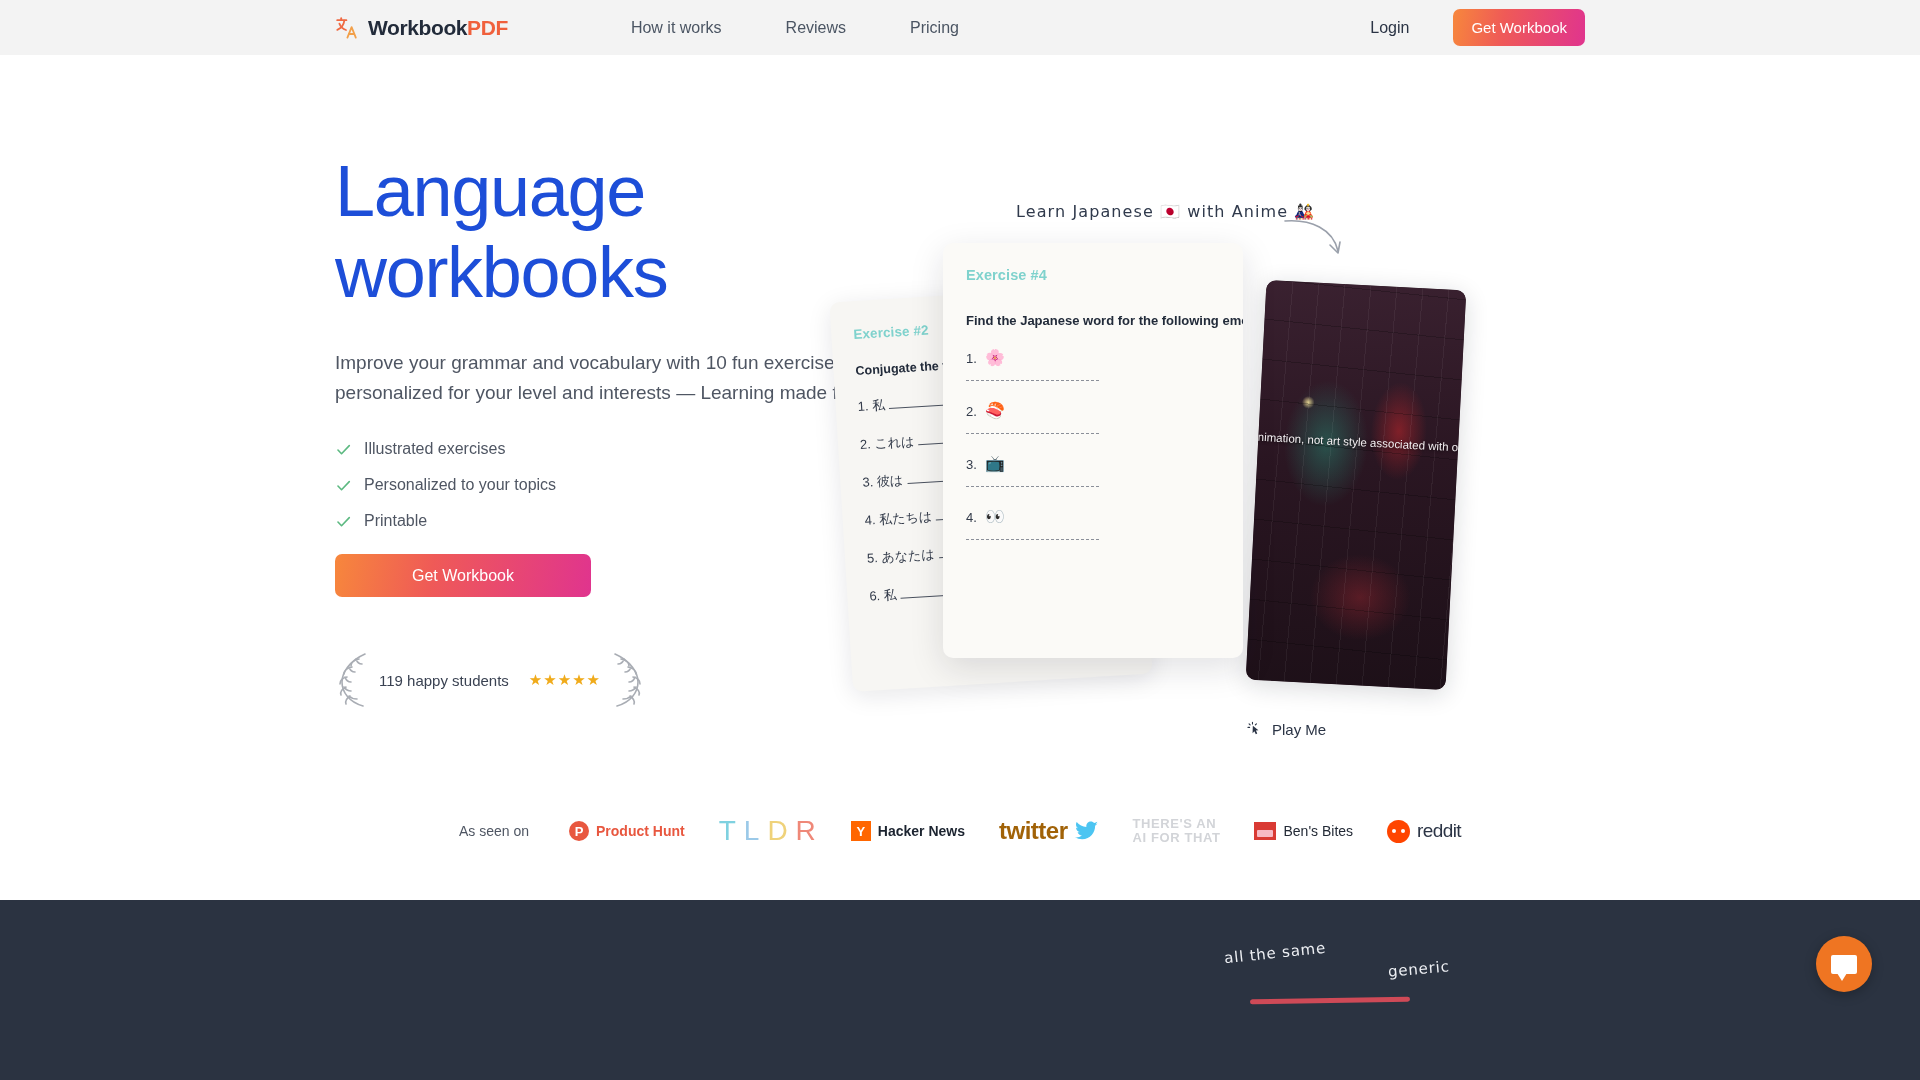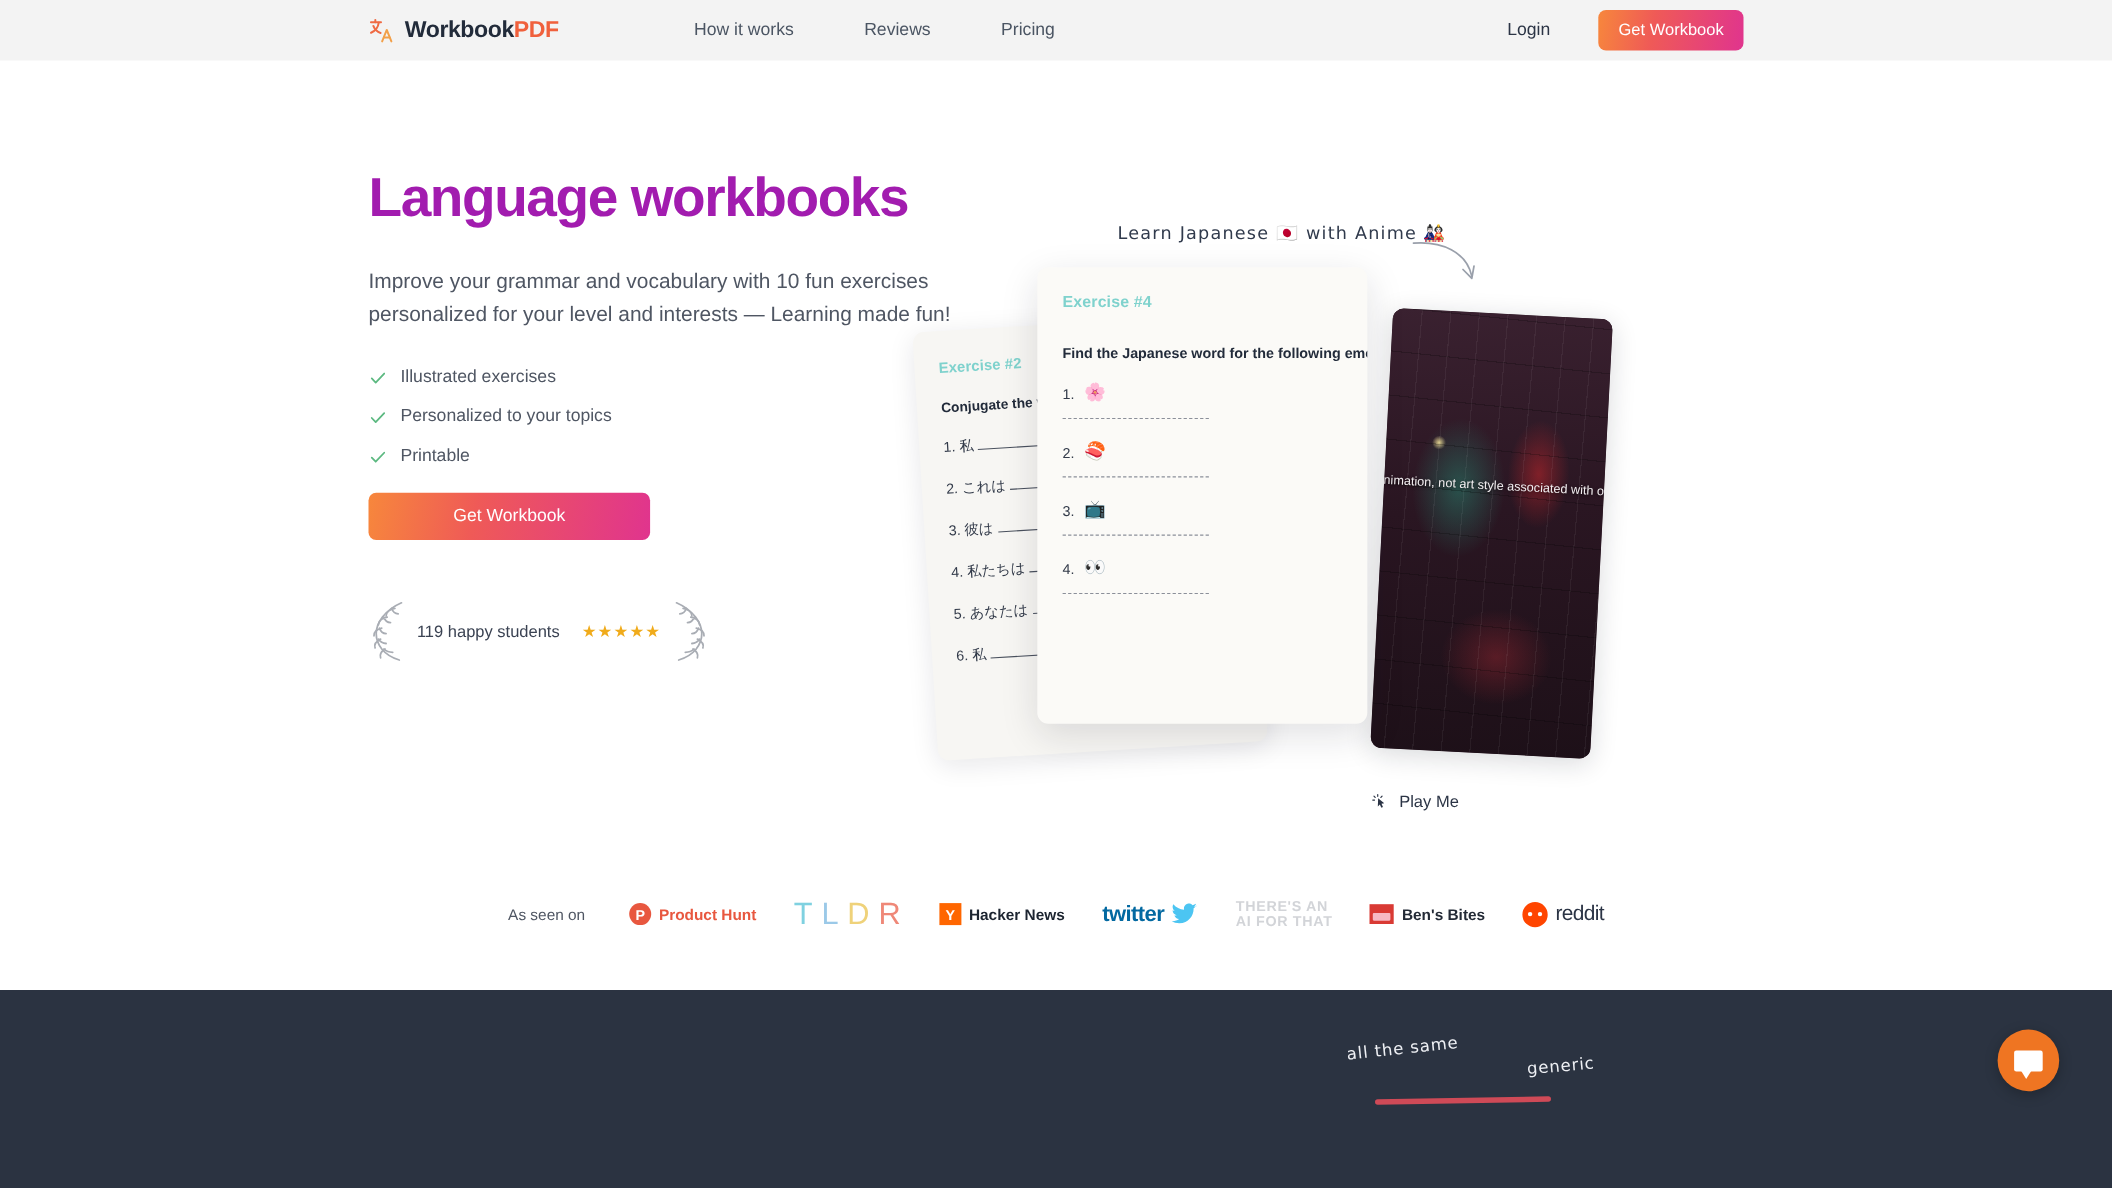--- a/index.html
+++ b/index.html
@@ -83,25 +83,25 @@
     height: 845px;
     overflow: hidden;
   }
   .hero-left {
     position: absolute;
     left: 335px;
     top: 96px;
     width: 630px;
   }
   .headline {
-    font-size: 50px;
+    font-size: 72px;
     line-height: 1.13;
-    font-weight: bold;
+    font-weight: normal;
     letter-spacing: -1.3px;
-    color: #a21caf;
+    color: #1d4ed8;
   }
   .subhead {
     margin-top: 34px;
     font-size: 19px;
     line-height: 1.62;
     color: #4f5663;
     max-width: 605px;
   }
   .feature-list { margin-top: 31px; }
   .feature-row {
@@ -292,34 +292,34 @@
   .tldr .t { color: #7fd1e0; }
   .tldr .l { color: #9bc9e8; }
   .tldr .d { color: #efd27a; }
   .tldr .r { color: #ef8878; }
   .hn-y {
     width: 20px; height: 20px; background: #ff6600; color: #fff;
     font-size: 13px; font-weight: bold;
     display: flex; align-items: center; justify-content: center;
   }
   .hn-text { font-size: 14px; font-weight: bold; color: #1c2430; }
-  .tw-text { font-size: 20px; font-weight: bold; color: #0369a1; letter-spacing: -0.5px; }
+  .tw-text { font-size: 24px; font-weight: bold; color: #a16207; letter-spacing: -0.5px; }
   .taft {
     font-size: 13px; font-weight: bold; color: #d2d4d8;
     line-height: 1.08; letter-spacing: 0.6px; text-align: left;
   }
   .bb-icon {
     width: 22px; height: 18px; background: #d93a34;
     display: flex; align-items: flex-end; justify-content: center;
   }
   .bb-icon i {
     display: block; width: 16px; height: 7px; background: #f7b9c4;
     border-radius: 1px; margin-bottom: 3px;
   }
-  .bb-text { font-size: 14px; font-weight: 700; color: #232a36; }
+  .bb-text { font-size: 14px; font-weight: 400; color: #232a36; }
   .rd-icon {
     width: 23px; height: 23px; border-radius: 50%; background: #ff4500;
     position: relative;
   }
   .rd-icon::before, .rd-icon::after {
     content: ""; position: absolute; width: 4px; height: 4px;
     background: #fff; border-radius: 50%; top: 9px;
   }
   .rd-icon::before { left: 5px; }
   .rd-icon::after { right: 5px; }

